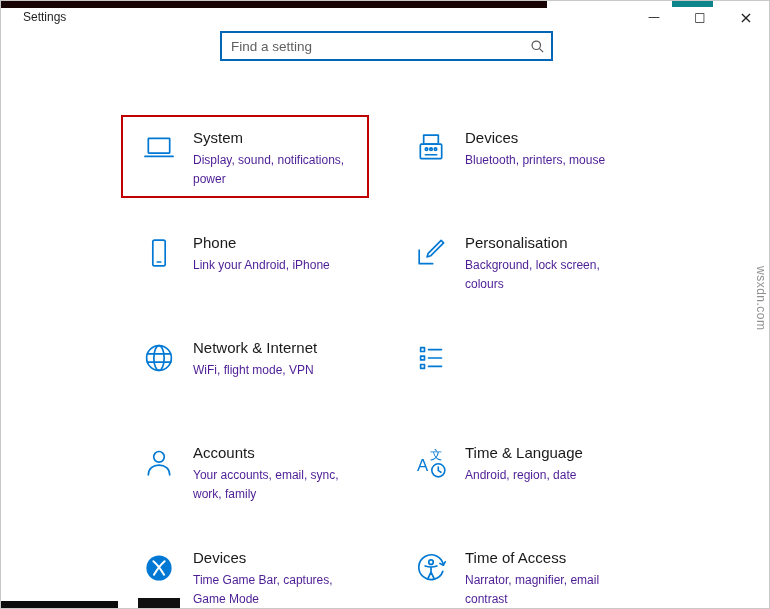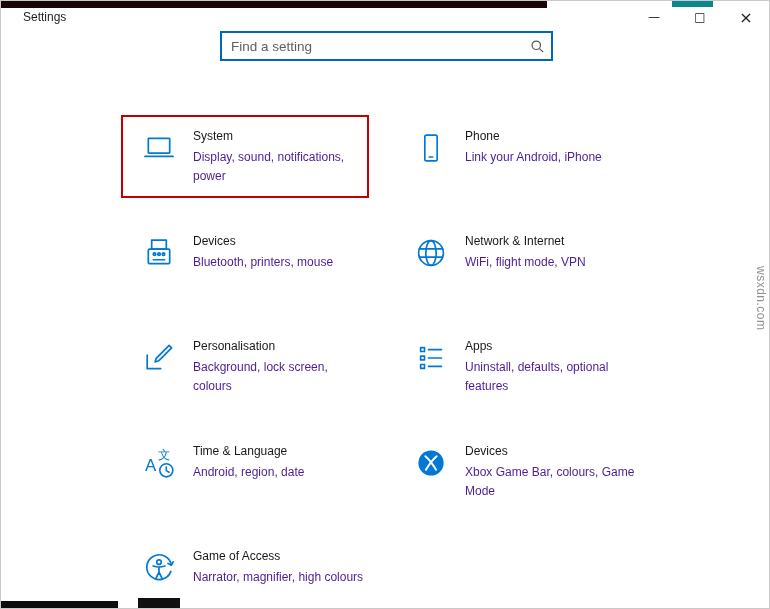--- a/index.html
+++ b/index.html
@@ -51,21 +51,21 @@
   
   .grid {
     position:absolute; left:122px; top:112px;
     display:grid;
     grid-template-columns:272px 272px;
     grid-auto-rows:105px;
   }
   .tile { display:flex; padding:16px 8px 0 18px; cursor:pointer; }
   .tile .icon { width:38px; flex:0 0 38px; margin-right:14px; margin-top:1px; }
   .tile .icon svg { width:36px; height:36px; display:block; }
-  .tile-title { font-size:12px; color:#191919; margin-bottom:5px; }
+  .tile-title { font-size:15px; color:#191919; margin-bottom:5px; }
   .tile-desc { font-size:12px; color:#4c1d95; line-height:1.55; max-width:172px; }
   
   .highlight {
     position:absolute; left:120px; top:114px;
     width:248px; height:83px;
     border:2px solid #c00000;
     pointer-events:none;
   }
   
   .watermark {
@@ -115,91 +115,99 @@
       </span>
       <div class="tile-text">
         <div class="tile-title">System</div>
         <div class="tile-desc">Display, sound, notifications, power</div>
       </div>
     </div>
 
     <div class="tile">
       <span class="icon">
         <svg viewBox="0 0 32 32" fill="none" stroke="#0078d4" stroke-width="1.5" stroke-linecap="round" stroke-linejoin="round">
-          <rect x="10.5" y="4.5" width="11" height="23" rx="1.5"></rect>
-            <path d="M14.5 24 h3"></path>
-        </svg>
-      </span>
-      <div class="tile-text">
-        <div class="tile-title">Phone</div>
-        <div class="tile-desc">Link your Android, iPhone</div>
-      </div>
-    </div>
-
-    <div class="tile">
-      <span class="icon">
-        <svg viewBox="0 0 32 32" fill="none" stroke="#0078d4" stroke-width="1.5" stroke-linecap="round" stroke-linejoin="round">
           <rect x="9.5" y="4.5" width="13" height="8"></rect>
             <rect x="6.5" y="12.5" width="19" height="13" rx="1"></rect>
           <circle cx="12" cy="17" r="1.1"></circle>
             <circle cx="16" cy="17" r="1.1"></circle>
             <circle cx="20" cy="17" r="1.1"></circle>
           <path d="M11 22 h10"></path>
         </svg>
       </span>
       <div class="tile-text">
         <div class="tile-title">Devices</div>
         <div class="tile-desc">Bluetooth, printers, mouse</div>
       </div>
     </div>
 
     <div class="tile">
       <span class="icon">
         <svg viewBox="0 0 32 32" fill="none" stroke="#0078d4" stroke-width="1.5" stroke-linecap="round" stroke-linejoin="round">
+          <rect x="10.5" y="4.5" width="11" height="23" rx="1.5"></rect>
+            <path d="M14.5 24 h3"></path>
+        </svg>
+      </span>
+      <div class="tile-text">
+        <div class="tile-title">Phone</div>
+        <div class="tile-desc">Link your Android, iPhone</div>
+      </div>
+    </div>
+
+    <div class="tile">
+      <span class="icon">
+        <svg viewBox="0 0 32 32" fill="none" stroke="#0078d4" stroke-width="1.5" stroke-linecap="round" stroke-linejoin="round">
+          <path d="M25 4.8 l2.2 2.2 -11.5 11.5 -3.2 1 1-3.2 z"></path>
+            <path d="M5.5 13.5 v12 h12"></path>
+        </svg>
+      </span>
+      <div class="tile-text">
+        <div class="tile-title">Personalisation</div>
+        <div class="tile-desc">Background, lock screen, colours</div>
+      </div>
+    </div>
+
+    <div class="tile">
+      <span class="icon">
+        <svg viewBox="0 0 32 32" fill="none" stroke="#0078d4" stroke-width="1.5" stroke-linecap="round" stroke-linejoin="round">
           <circle cx="16" cy="16" r="11"></circle>
             <ellipse cx="16" cy="16" rx="4.6" ry="11"></ellipse>
           <path d="M5.6 12.4 h20.8 M5.6 19.6 h20.8"></path>
         </svg>
       </span>
       <div class="tile-text">
         <div class="tile-title">Network &amp; Internet</div>
         <div class="tile-desc">WiFi, flight mode, VPN</div>
-      </div>
-    </div>
-
-    <div class="tile">
-      <span class="icon">
-        <svg viewBox="0 0 32 32" fill="none" stroke="#0078d4" stroke-width="1.5" stroke-linecap="round" stroke-linejoin="round">
-          <path d="M25 4.8 l2.2 2.2 -11.5 11.5 -3.2 1 1-3.2 z"></path>
-            <path d="M5.5 13.5 v12 h12"></path>
-        </svg>
-      </span>
-      <div class="tile-text">
-        <div class="tile-title">Personalisation</div>
-        <div class="tile-desc">Background, lock screen, colours</div>
       </div>
     </div>
 
     <div class="tile">
       <span class="icon">
         <svg viewBox="0 0 32 32" fill="none" stroke="#0078d4" stroke-width="1.5" stroke-linecap="round" stroke-linejoin="round">
           <rect x="6.8" y="6.8" width="3.4" height="3.4"></rect>
             <path d="M13.8 8.5 h11.5"></path>
           <rect x="6.8" y="14.3" width="3.4" height="3.4"></rect>
             <path d="M13.8 16 h11.5"></path>
           <rect x="6.8" y="21.8" width="3.4" height="3.4"></rect>
             <path d="M13.8 23.5 h11.5"></path>
         </svg>
       </span>
-      <div class="tile-text">
-        <div class="tile-title">Apps</div>
-        <div class="tile-desc">Uninstall, defaults, optional features</div>
-      </div>
-    </div>
-
+    </div>
+
+    <div class="tile">
+      <span class="icon">
+        <svg viewBox="0 0 32 32" fill="none" stroke="#0078d4" stroke-width="1.5" stroke-linecap="round" stroke-linejoin="round">
+          <circle cx="16" cy="10.5" r="4.7"></circle>
+            <path d="M6.5 26.5 c0-5.6 4.2-8.6 9.5-8.6 s9.5 3 9.5 8.6"></path>
+        </svg>
+      </span>
+      <div class="tile-text">
+        <div class="tile-title">Accounts</div>
+        <div class="tile-desc">Your accounts, email, sync, work, family</div>
+      </div>
+    </div>
 
     <div class="tile">
       <span class="icon">
         <svg viewBox="0 0 32 32" fill="none" stroke="#0078d4" stroke-width="1.4" stroke-linecap="round" stroke-linejoin="round">
           <text x="3.5" y="23.5" font-size="15" fill="#0078d4" stroke="none" font-family="Liberation Sans, sans-serif">A</text>
           <text x="15" y="12.5" font-size="11" fill="#0078d4" stroke="none" font-family="Liberation Sans, sans-serif">文</text>
           <circle cx="22.5" cy="22.5" r="5.8"></circle>
             <path d="M22.5 19.5 v3.3 l2.4 1.4"></path>
         </svg>
       </span>
@@ -212,36 +220,36 @@
     <div class="tile">
       <span class="icon">
         <svg viewBox="0 0 32 32" fill="none" stroke-linecap="round" stroke-linejoin="round">
           <circle cx="16" cy="16" r="11.2" fill="#0078d4"></circle>
           <path d="M11 10 c3.5 3 6.5 7 9.5 12" stroke="#ffffff" stroke-width="1.8"></path>
           <path d="M21 10 c-3.5 3 -6.5 7 -9.5 12" stroke="#ffffff" stroke-width="1.8"></path>
         </svg>
       </span>
       <div class="tile-text">
         <div class="tile-title">Devices</div>
-        <div class="tile-desc">Xbox Game Bar, colours, Game Mode</div>
+        <div class="tile-desc">Time Game Bar, captures, Game Mode</div>
       </div>
     </div>
 
     <div class="tile">
       <span class="icon">
         <svg viewBox="0 0 32 32" fill="none" stroke="#0078d4" stroke-width="1.5" stroke-linecap="round" stroke-linejoin="round">
           <path d="M26.5 19 A11 11 0 1 1 27 13.5"></path>
           <path d="M27 13.5 l-3 -1.6 M27 13.5 l1.6 -3"></path>
           <circle cx="16" cy="10.8" r="2"></circle>
           <path d="M10.8 14.2 c3.4 1.2 7 1.2 10.4 0 M16 15.2 v4.5 M16 19.7 l-2.6 5.3 M16 19.7 l2.6 5.3"></path>
         </svg>
       </span>
       <div class="tile-text">
-        <div class="tile-title">Game of Access</div>
-        <div class="tile-desc">Narrator, magnifier, high colours</div>
+        <div class="tile-title">Time of Access</div>
+        <div class="tile-desc">Narrator, magnifier, email contrast</div>
       </div>
     </div>
 
   </div>
 
   <div class="highlight"></div>
 
   <div class="watermark">wsxdn.com</div>
 
   <div class="artifact a-top"></div>

